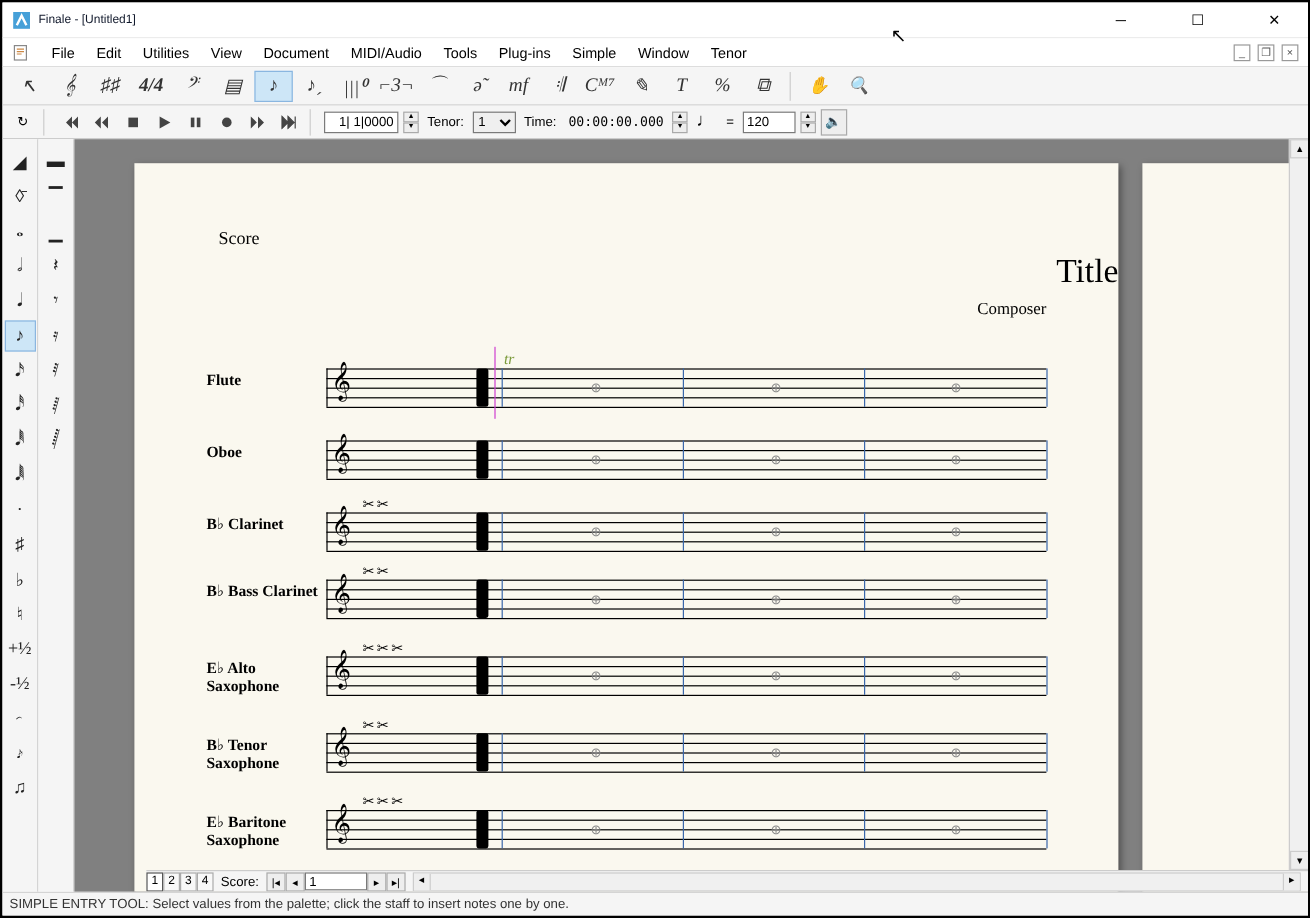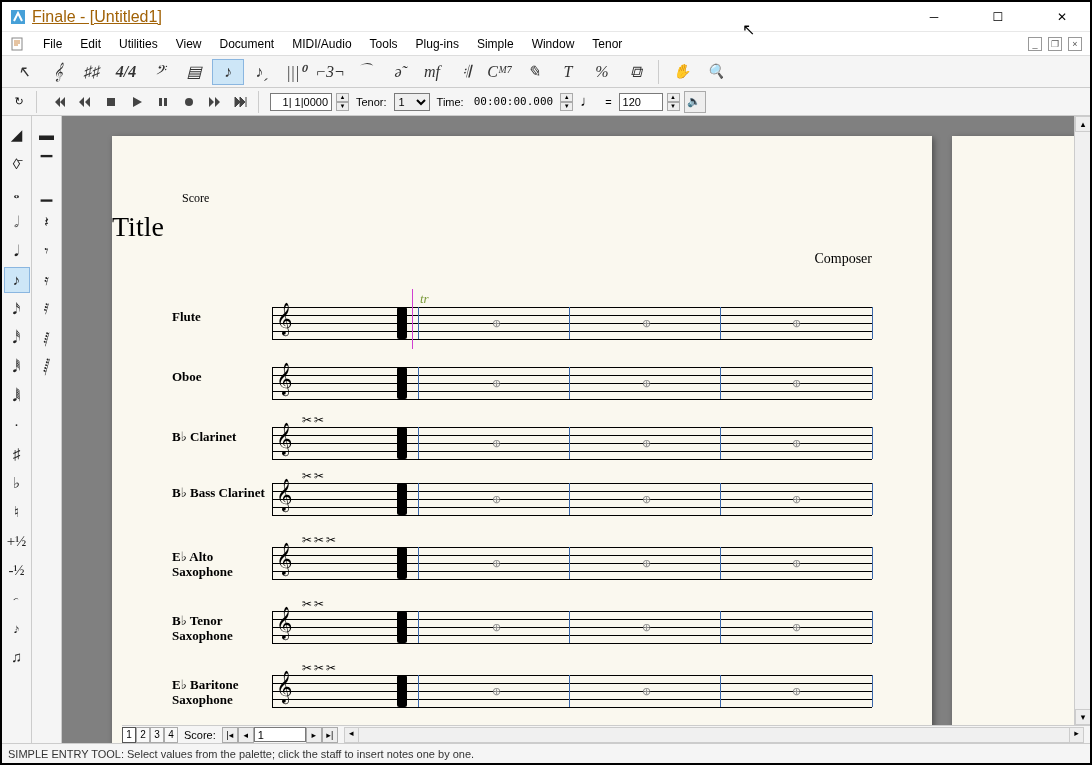--- a/index.html
+++ b/index.html
@@ -1,19 +1,19 @@
 <!DOCTYPE html>
 <html><head>
 <meta charset="utf-8">
 <style>
 * { box-sizing: border-box; margin: 0; padding: 0; }
 body { font-family: "Segoe UI", Tahoma, sans-serif; font-size: 12px; background: #ffffff; width: 1092px; height: 765px; overflow: hidden; position: relative; border: 2px solid #000; }
 .titlebar { height: 30px; background: #ffffff; display: flex; align-items: center; padding: 0 8px; border-bottom: 1px solid #e8e8e8; }
 .titlebar .app-icon { width: 16px; height: 16px; margin-right: 6px; display:inline-flex; }
-.titlebar .title { flex: 1; font-size: 16px; color: #a16207; text-decoration: underline; }
+.titlebar .title { flex: 1; font-size: 10px; color: #0f172a; }
 .titlebar .winbtns { display: flex; gap: 24px; }
 .titlebar .winbtn { width: 40px; height: 28px; display: flex; align-items: center; justify-content: center; }
 .menubar { height: 24px; background: #ffffff; display: flex; align-items: center; padding: 0 8px; border-bottom: 1px solid #ddd;}
 .menubar .doc-icon { width: 16px; margin-right: 8px; display:inline-flex;}
 .menubar .menus { display: flex; }
 .menubar .menu-item { padding: 3px 9px; font-size: 12px; color: #000; }
 .menubar .mdi-btns { margin-left: auto; display:flex; gap:6px; }
 .menubar .mdi-btn { width:14px; height:14px; border:1px solid #999; display:flex; align-items:center; justify-content:center; font-size:9px; color:#555;}
 .toolbar1 { height: 32px; background: #f5f5f5; border-bottom: 1px solid #ccc; display: flex; align-items: center; padding: 0 6px; }
 .toolbar1 .tbtn { width: 32px; height: 26px; display: flex; align-items: center; justify-content: center; margin-right: 2px; border: 1px solid transparent; font-family: serif; font-style: italic; }
@@ -29,22 +29,22 @@
 .toolbar2 .label { padding:0 3px; }
 .workarea { display: flex; height: calc(100% - 30px - 24px - 32px - 28px - 20px); position:relative;}
 .side-palette { width: 30px; background: #f5f5f5; border-right: 1px solid #ccc; display: flex; flex-direction: column; align-items:center; padding-top:6px; }
 .side-palette:nth-child(2) { width: 30px; }
 .side-palette .pbtn2 { width: 26px; height: 26px; display:flex; align-items:center; justify-content:center; margin-bottom:3px; border:1px solid transparent; font-family:serif;}
 .side-palette .pbtn2.selected { background: #cde6f7; border-color: #8ab6e0;}
 .canvas-container { flex: 1; background: #808080; position: relative; overflow: hidden; }
 .page { position: absolute; background: #faf8ef; box-shadow: 2px 2px 6px rgba(0,0,0,0.4); }
 .page1 { left: 50px; top: 20px; width: 820px; height: 640px; }
 .page2 { left: 890px; top: 20px; width: 200px; height: 640px; }
-.score-header-label { position: absolute; left: 70px; top: 55px; font-family: "Times New Roman", serif; font-size: 12px; text-align: right;}
-.score-title { position: absolute; left: 0; right: 0; top: 75px; text-align: left; font-family: "Times New Roman", serif; font-size: 28px; }
+.score-header-label { position: absolute; left: 70px; top: 55px; font-family: "Times New Roman", serif; font-size: 15px; text-align: right;}
+.score-title { position: absolute; left: 0; right: 0; top: 75px; text-align: right; font-family: "Times New Roman", serif; font-size: 28px; padding-left: 17px; }
 .score-composer { position: absolute; right: 60px; top: 115px; font-family: "Times New Roman", serif; font-size: 14px;}
 .staff-system { position: absolute; left: 60px; top: 165px; width: 700px; }
 .staff-row { position: relative; height: 60px; }
 .staff-label { position:absolute; left:0; top:8px; width:94px; font-family:"Times New Roman",serif; font-weight:bold; font-size:13px; line-height:15px; text-align:left;}
 .staff-lines { position:absolute; left:100px; top:6px; width:600px; height:32px;}
 .staff-lines .line { position:absolute; left:0; right:0; height:1px; background:#000;}
 .staff-lines .barline { position:absolute; top:0; bottom:0; width:1px; background:#3a67aa;}
 .staff-lines .fermata { position:absolute; width:12px; height:12px; font-size:14px; color:#555;}
 .staff-lines .clef { position:absolute; left:4px; top:-4px; font-size:28px; font-family:serif; color:#000;}
 .staff-lines .cursor-line { position:absolute; left:140px; top:-18px; width:1px; height:60px; background:#d040d0;}

